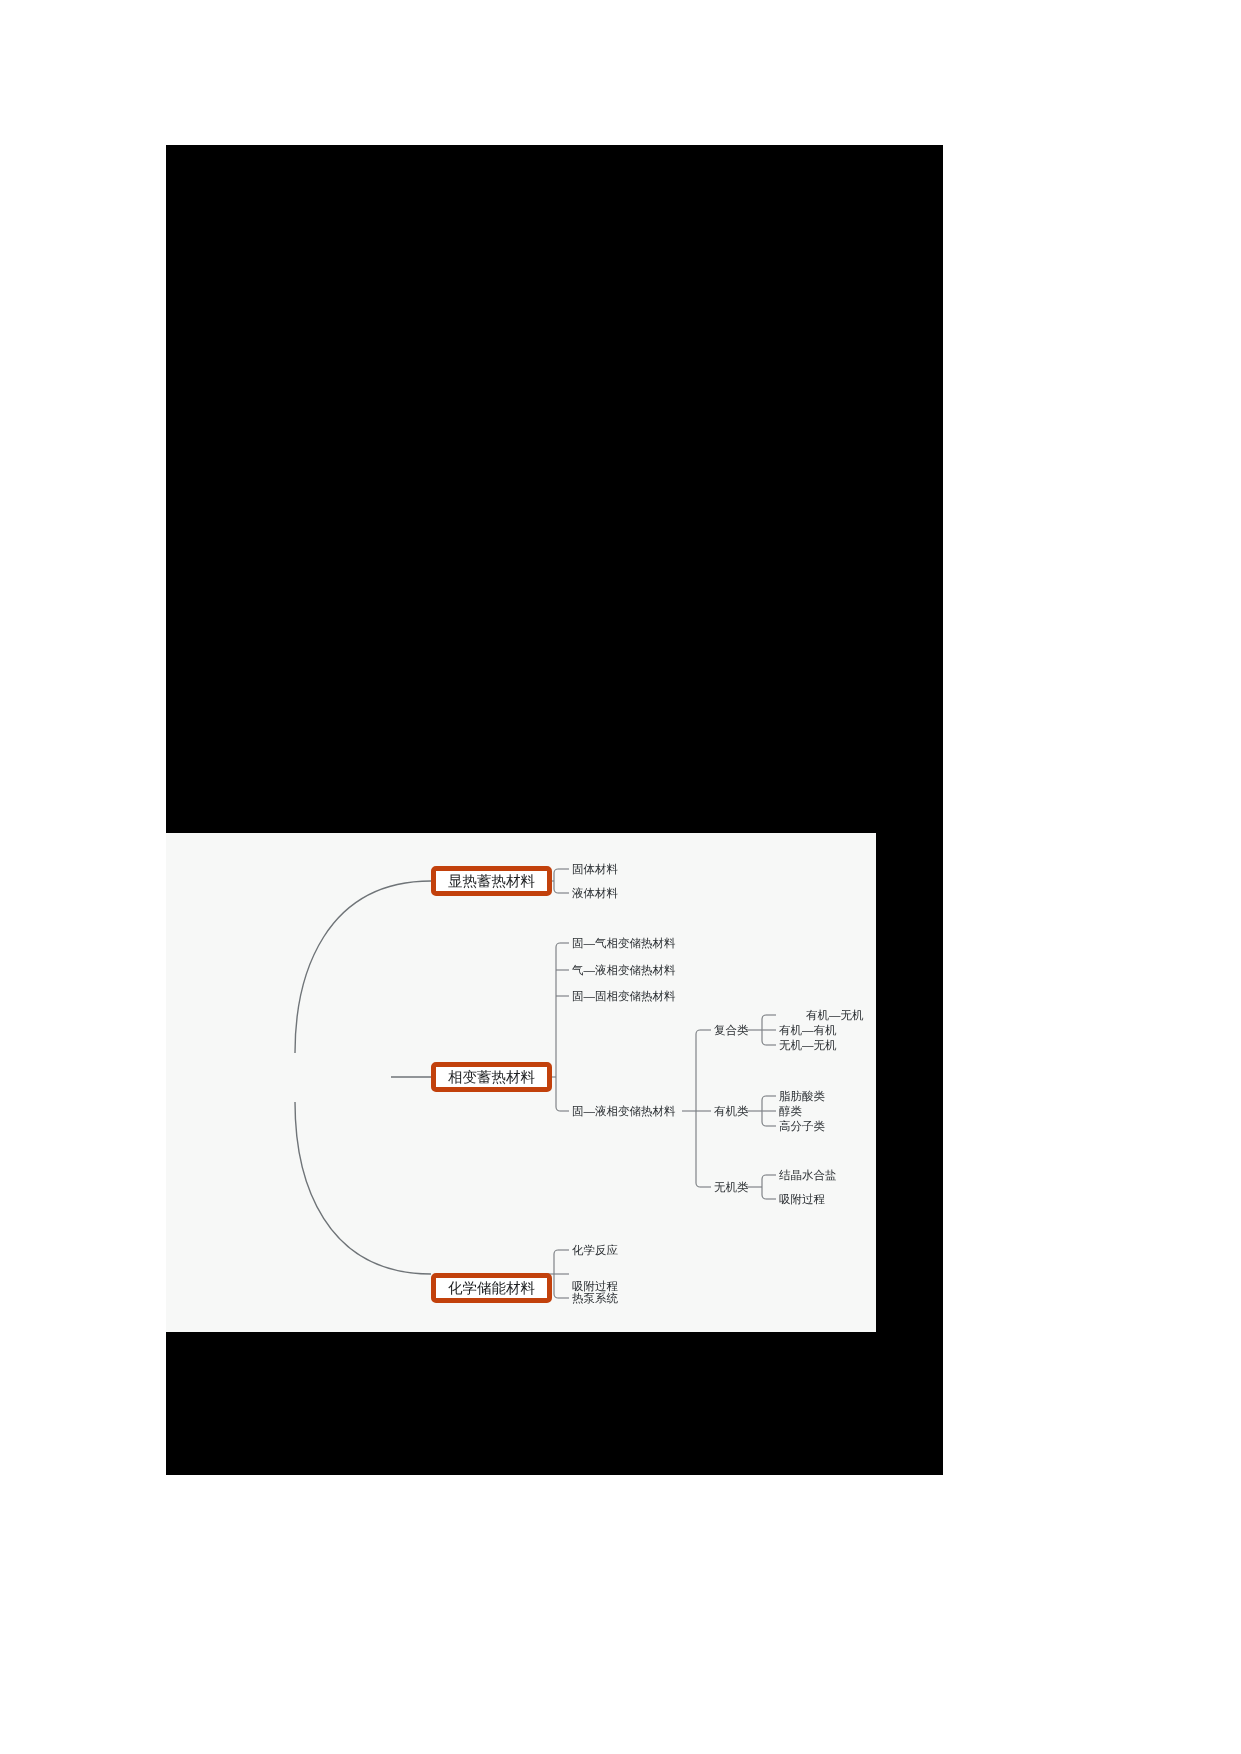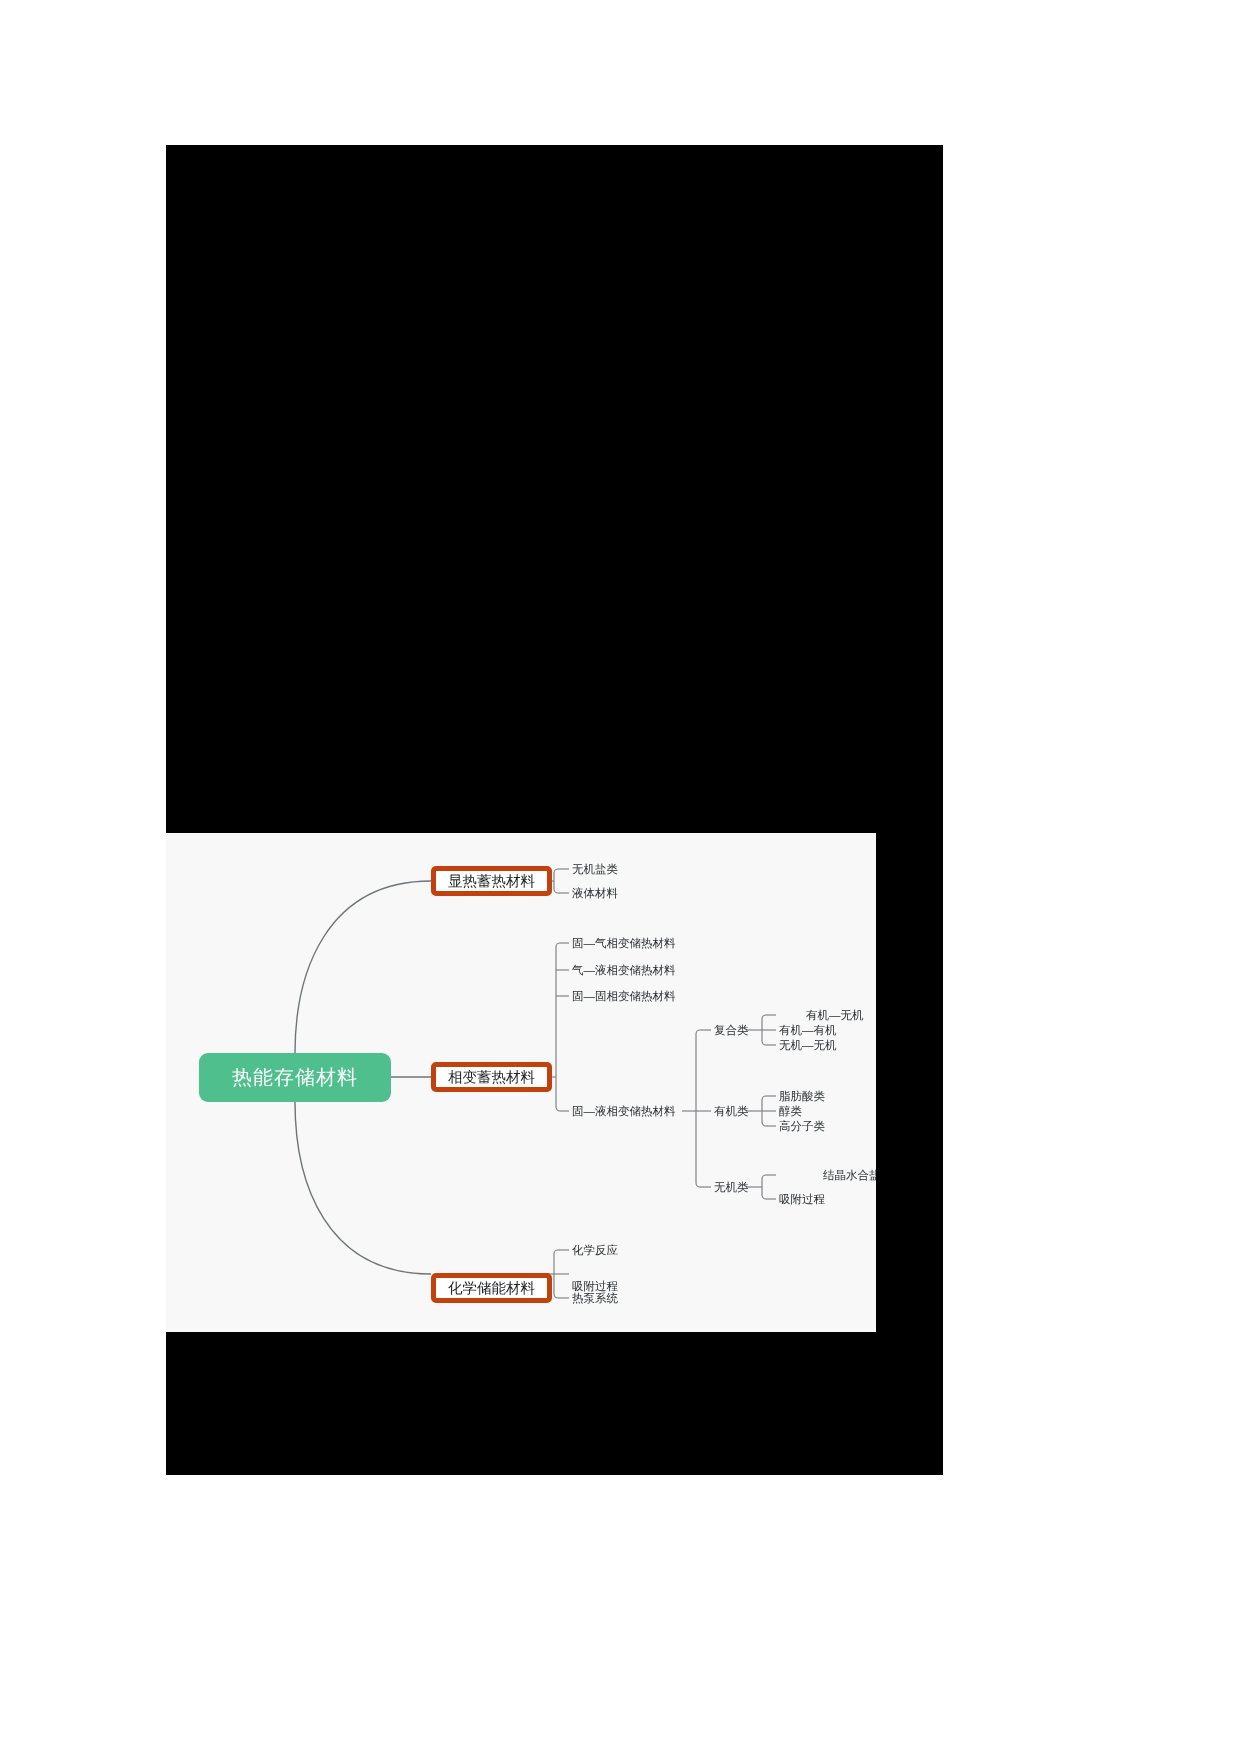--- a/index.html
+++ b/index.html
@@ -162,25 +162,24 @@
         <path d="M600,366 L610,366"></path>
 
         <path d="M371,441 L388,441"></path>
         <path d="M392,417 a4,4 0 0 0 -4,4 L388,461 a4,4 0 0 0 4,4"></path>
         <path d="M392,417 L403,417"></path>
         <path d="M388,441 L403,441"></path>
         <path d="M392,465 L403,465"></path>
       </g>
     </svg>
 
-    <div class="node root-node">热能存储材料</div>
 
     <div class="node branch-node" style="left:265px; top:33px;">显热蓄热材料</div>
 
-    <div class="leaf-label" style="left:406px; top:31px;">无机盐类</div>
+    <div class="leaf-label" style="left:406px; top:31px;">固体材料</div>
     <div class="leaf-label" style="left:406px; top:55px;">液体材料</div>
 
     <div class="node branch-node" style="left:265px; top:229px;">相变蓄热材料</div>
 
     <div class="leaf-label" style="left:406px; top:105px;">固—气相变储热材料</div>
     <div class="leaf-label" style="left:406px; top:132px;">气—液相变储热材料</div>
     <div class="leaf-label" style="left:406px; top:158px;">固—固相变储热材料</div>
     <div class="leaf-label" style="left:406px; top:273px;">固—液相变储热材料</div>
 
     <div class="mid-label" style="left:548px; top:192px;">复合类</div>
@@ -188,21 +187,21 @@
     <div class="mid-label" style="left:548px; top:349px;">无机类</div>
 
     <div class="leaf-label" style="left:640px; top:177px;">有机—无机</div>
     <div class="leaf-label" style="left:613px; top:192px;">有机—有机</div>
     <div class="leaf-label" style="left:613px; top:207px;">无机—无机</div>
 
     <div class="leaf-label" style="left:613px; top:258px;">脂肪酸类</div>
     <div class="leaf-label" style="left:613px; top:273px;">醇类</div>
     <div class="leaf-label" style="left:613px; top:288px;">高分子类</div>
 
-    <div class="leaf-label" style="left:613px; top:337px;margin-left:44px;">结晶水合盐</div>
+    <div class="leaf-label" style="left:613px; top:337px;">结晶水合盐</div>
     <div class="leaf-label" style="left:613px; top:361px;">吸附过程</div>
 
     <div class="node branch-node" style="left:265px; top:440px;text-align:right;">化学储能材料</div>
 
     <div class="leaf-label" style="left:406px; top:412px;">化学反应</div>
     <div class="leaf-label" style="left:406px; top:436px;margin-top:12px;">吸附过程</div>
     <div class="leaf-label" style="left:406px; top:460px;">热泵系统</div>
 
   </div>
 

